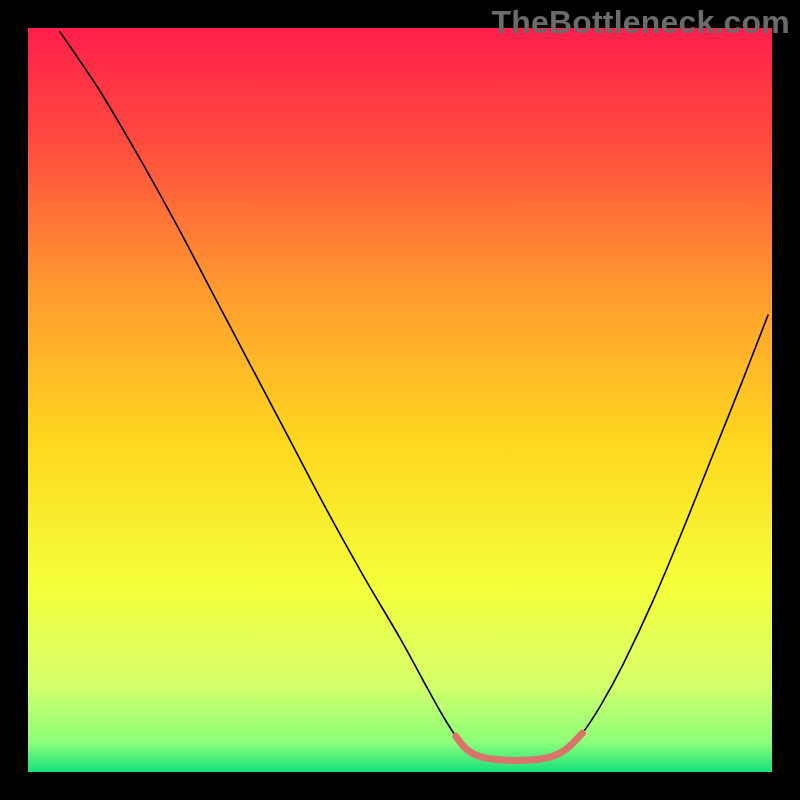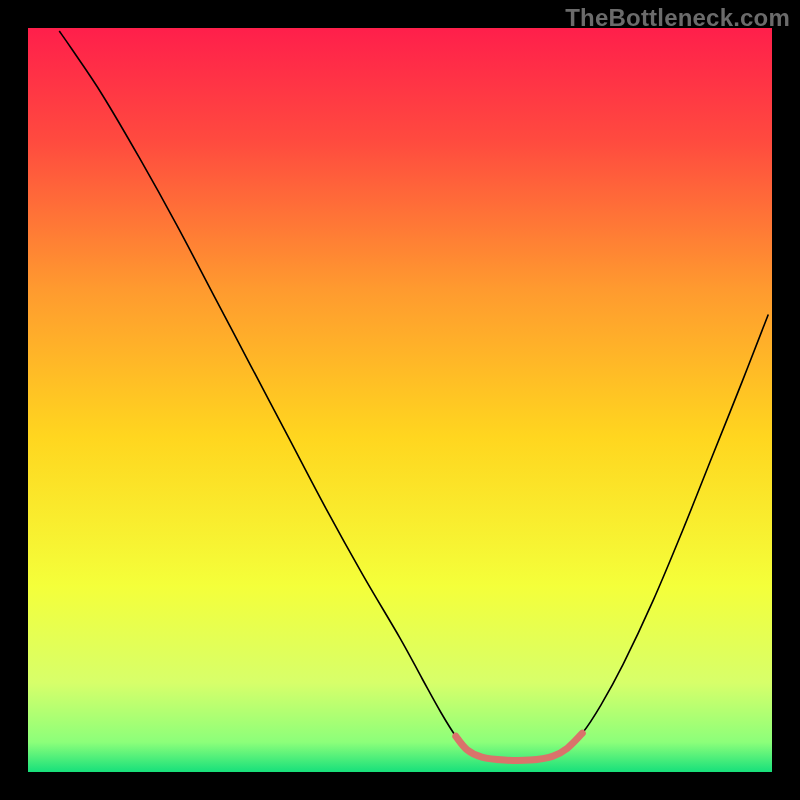--- a/index.html
+++ b/index.html
@@ -8,21 +8,21 @@
     position: absolute;
     left: 0; top: 0;
     width: 800px; height: 800px;
     background: #000;
   }
   .watermark {
     position: absolute;
     top: 4px;
     right: 10px;
     font-family: Arial, Helvetica, sans-serif;
-    font-size: 24px;
+    font-size: 32px;
     font-weight: bold;
     color: #6b6b6b;
     letter-spacing: 0.2px;
     z-index: 10;
   }
   .plot {
     position: absolute;
     left: 28px;
     top: 28px;
     width: 744px;

